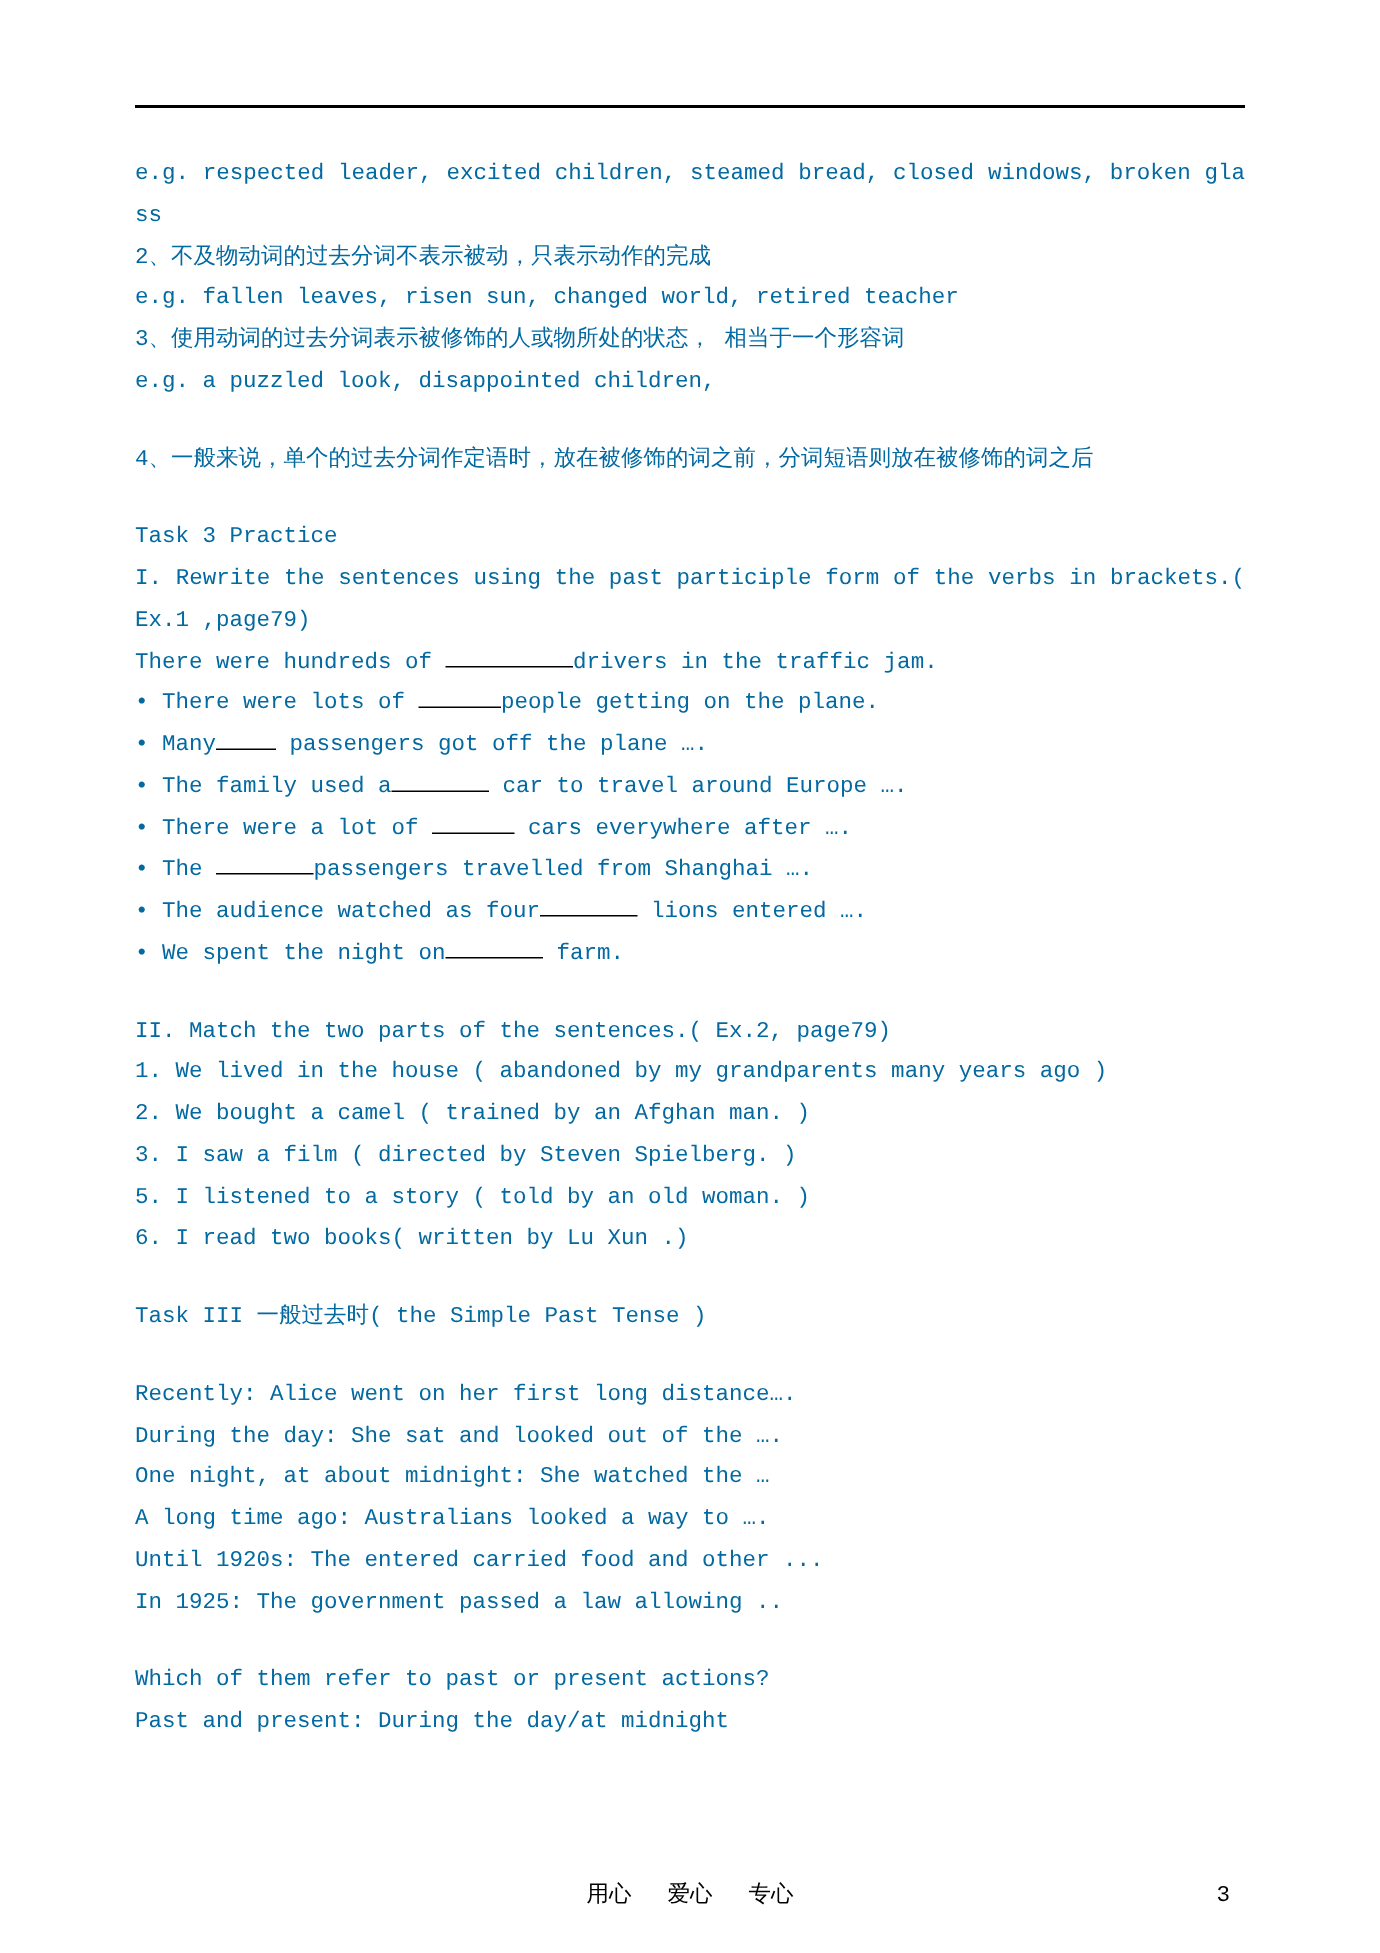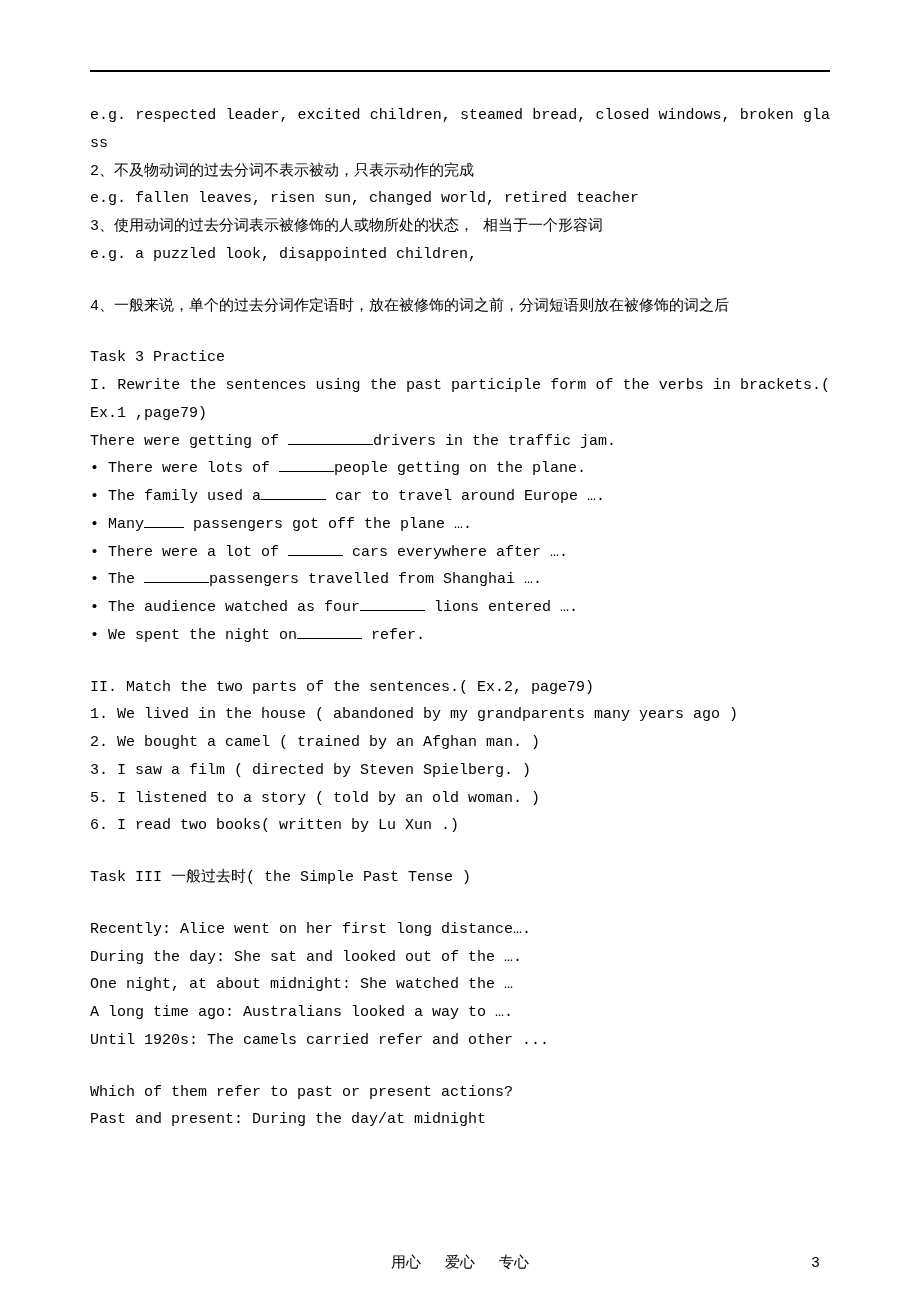--- a/index.html
+++ b/index.html
@@ -17,21 +17,21 @@
     position: relative;
   }
   .hr-top {
     border: none;
     border-top: 2px solid #000;
     margin: 0 0 30px 0;
   }
   .content {
     font-size: 15px;
     line-height: 1.85;
-    color: #000000;
+    color: #0369a1;
     font-family: "Courier New", "SimSun", monospace;
   }
   .content p {
     margin: 0;
     text-align: justify;
     word-break: break-all;
   }
   .blank-xs { display:inline-block; border-bottom:1px solid #000; width:40px; height:14px; vertical-align:baseline;}
   .blank-sm { display:inline-block; border-bottom:1px solid #000; width:55px; height:14px; vertical-align:baseline;}
   .blank-md { display:inline-block; border-bottom:1px solid #000; width:65px; height:14px; vertical-align:baseline;}
@@ -72,49 +72,50 @@
 
     <div class="gap"></div>
 
     <p>4、一般来说，单个的过去分词作定语时，放在被修饰的词之前，分词短语则放在被修饰的词之后</p>
 
     <div class="gap"></div>
 
     <p>Task 3 Practice</p>
     <p>I. Rewrite the sentences using the past participle form of the verbs in brackets.( Ex.1 ,page79)</p>
 
-    <p><span>There were getting of </span><span class="blank-lg"></span><span>drivers in the traffic jam.</span></p>
+    <p><span>There were hundreds of </span><span class="blank-lg"></span><span>drivers in the traffic jam.</span></p>
     <p><span>• There were lots of </span><span class="blank-sm"></span><span>people getting on the plane.</span></p>
+    <p><span>• Many</span><span class="blank-xs"></span><span> passengers got off the plane ….</span></p>
     <p><span>• The family used a</span><span class="blank-md"></span><span> car to travel around Europe ….</span></p>
-    <p><span>• Many</span><span class="blank-xs"></span><span> passengers got off the plane ….</span></p>
     <p><span>• There were a lot of </span><span class="blank-sm"></span><span> cars everywhere after ….</span></p>
     <p><span>• The </span><span class="blank-md"></span><span>passengers travelled from Shanghai ….</span></p>
     <p><span>• The audience watched as four</span><span class="blank-md"></span><span> lions entered ….</span></p>
-    <p><span>• We spent the night on</span><span class="blank-md"></span><span> refer.</span></p>
+    <p><span>• We spent the night on</span><span class="blank-md"></span><span> farm.</span></p>
 
     <div class="gap"></div>
 
     <p>II. Match the two parts of the sentences.( Ex.2, page79)</p>
     <p>1. We lived in the house ( abandoned by my grandparents many years ago )</p>
     <p>2. We bought a camel ( trained by an Afghan man. )</p>
     <p>3. I saw a film ( directed by Steven Spielberg. )</p>
     <p>5. I listened to a story ( told by an old woman. )</p>
     <p>6. I read two books( written by Lu Xun .)</p>
 
     <div class="gap"></div>
 
     <p>Task III 一般过去时( the Simple Past Tense )</p>
 
     <div class="gap"></div>
 
     <p>Recently: Alice went on her first long distance….</p>
     <p>During the day: She sat and looked out of the ….</p>
     <p>One night, at about midnight: She watched the …</p>
     <p>A long time ago: Australians looked a way to ….</p>
-    <p>Until 1920s: The camels carried refer and other ...</p>
+    <p>Until 1920s: The entered carried food and other ...</p>
+    <p>In 1925: The government passed a law allowing ..</p>
 
     <div class="gap"></div>
 
     <p>Which of them refer to past or present actions?</p>
     <p>Past and present: During the day/at midnight</p>
 
   </div>
 
   <div class="footer">
     <span class="footer-inner">

